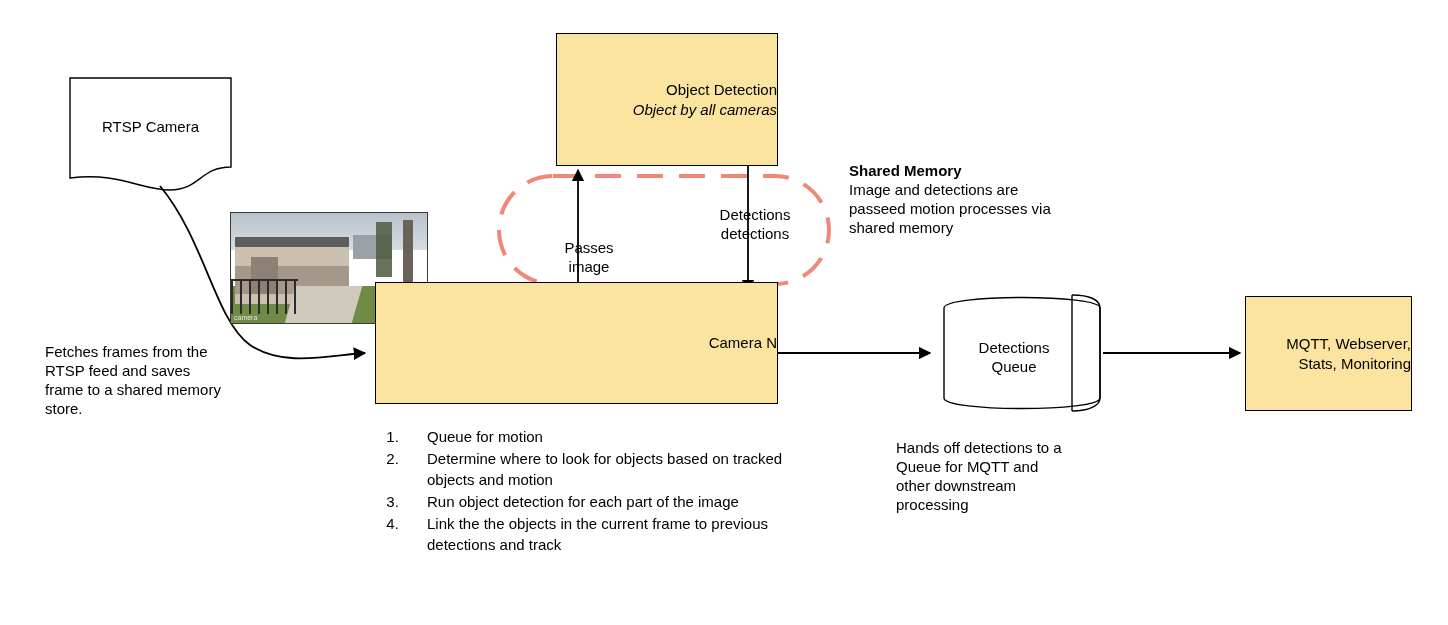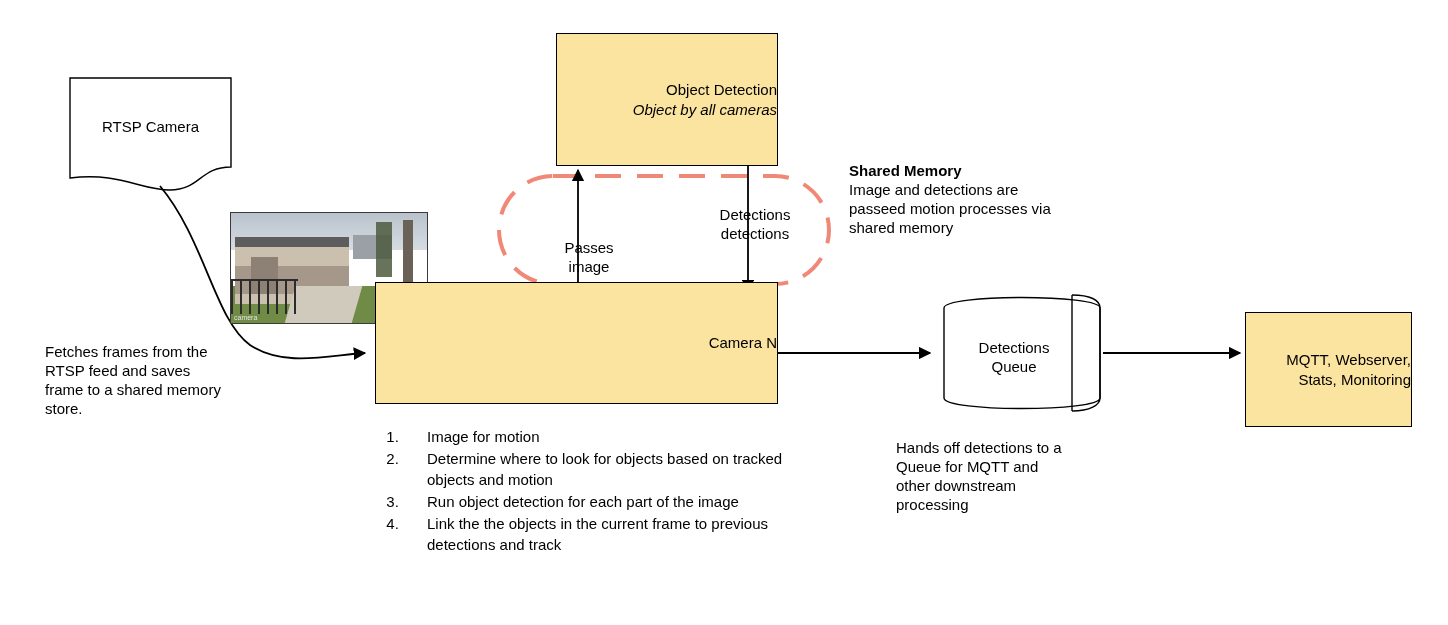--- a/index.html
+++ b/index.html
@@ -212,21 +212,21 @@
     <div class="box-text">Camera N</div>
   </div>
 
   <div class="node" style="left:944px; top:300px; width:156px; height:110px;">
     <div class="cyl-text">
       <div>Detections</div>
       <div>Queue</div>
     </div>
   </div>
 
-  <div class="node box" style="left:1245px; top:312px; width:167px; height:115px;">
+  <div class="node box" style="left:1245px; top:296px; width:167px; height:115px;">
     <div class="box-text">MQTT, Webserver,</div>
     <div class="box-text">Stats, Monitoring</div>
   </div>
 
   <div class="label" style="left:544px; top:212px; width:90px; text-align:center;margin-top:26px;">
     <div>Passes</div>
     <div>image</div>
   </div>
 
   <div class="label" style="left:700px; top:205px; width:110px; text-align:center;">
@@ -241,19 +241,19 @@
 
   <div class="label" style="left:45px; top:342px; width:182px;">
     <span>Fetches frames from the RTSP feed and saves frame to a shared memory store.</span>
   </div>
 
   <div class="label" style="left:896px; top:438px; width:176px;">
     <span>Hands off detections to a Queue for MQTT and other downstream processing</span>
   </div>
 
   <ol class="steps" style="left:375px; top:426px; width:410px;">
-    <li>Image for motion</li>
+    <li>Queue for motion</li>
     <li>Determine where to look for objects based on tracked objects and motion</li>
     <li>Run object detection for each part of the image</li>
     <li>Link the the objects in the current frame to previous detections and track</li>
   </ol>
 
 </div>
 
 </body></html>

